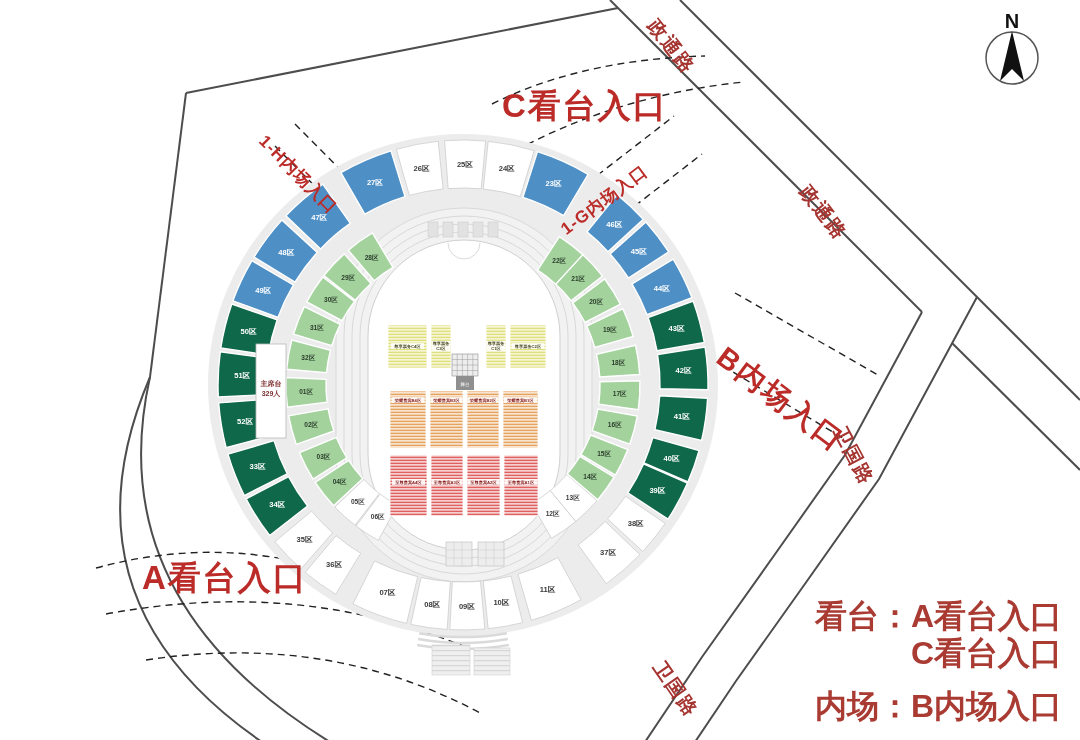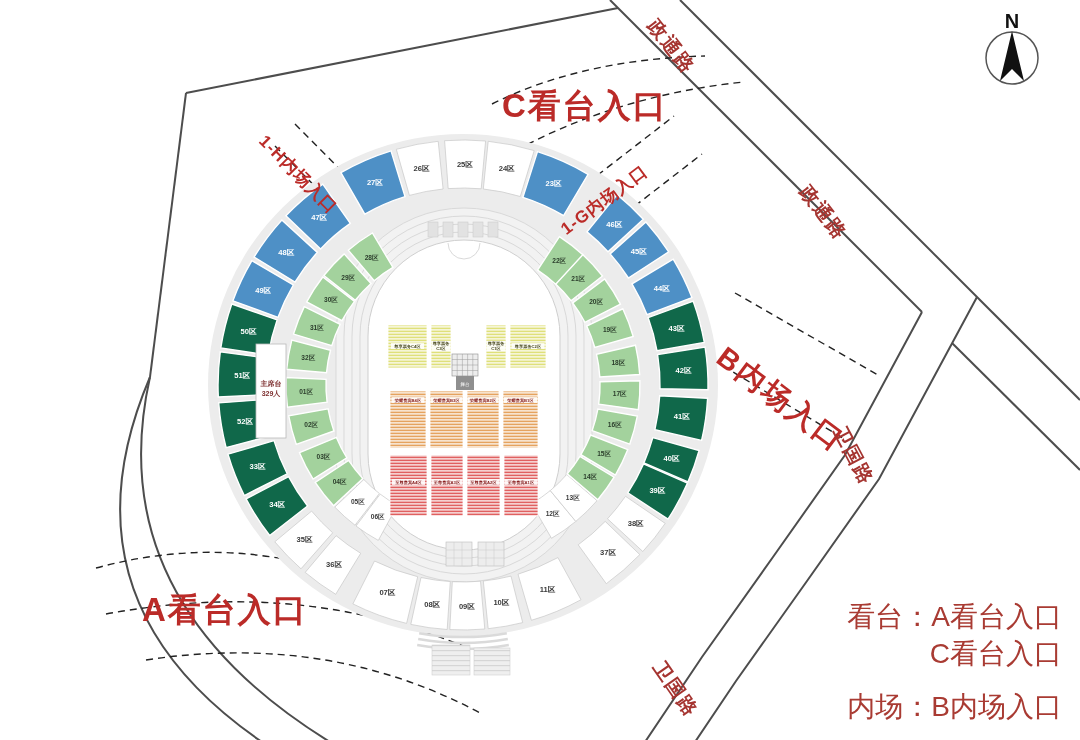--- a/index.html
+++ b/index.html
@@ -10,21 +10,21 @@
   .big-entrance{font-size:33px;color:#bb2b28;letter-spacing:2px;}
   .small-entrance{font-size:17px;color:#bb2b28;letter-spacing:1px;}
   .road-label{font-size:19px;color:#a53430;letter-spacing:2px;}
   #entrance-b{font-size:29px;color:#bb2b28;letter-spacing:3px;transform:rotate(37deg);transform-origin:left top;}
   #entrance-1h{transform:rotate(45deg);transform-origin:left top;}
   #entrance-1g{transform:rotate(-37deg);transform-origin:left top;}
   #road-zt-top{transform:rotate(52deg);transform-origin:left top;}
   #road-zt-right{transform:rotate(52deg);transform-origin:left top;}
   #road-wg-right{transform:rotate(62deg);transform-origin:left top;}
   #road-wg-bottom{transform:rotate(55deg);transform-origin:left top;}
-  #legend{position:absolute;right:18px;top:598px;text-align:right;color:#a93b33;font-weight:normal;font-size:28px;line-height:37px;}
+  #legend{position:absolute;right:18px;top:598px;text-align:right;color:#a93b33;font-weight:bold;font-size:32px;line-height:37px;}
   #legend .gap{margin-top:16px;}
 </style>
 </head>
 <body>
 
 <svg id="map-svg" width="1080" height="740" viewBox="0 0 1080 740">
   <defs>
     <pattern id="p-yellow" width="4" height="3" patternUnits="userSpaceOnUse">
       <rect width="4" height="3" fill="#ffffff"></rect>
         <rect y="0.5" width="4" height="1.8" fill="#dfe07a"></rect>
@@ -288,21 +288,21 @@
   </g>
 
   <g>
     <circle cx="1012" cy="58" r="26" fill="none" stroke="#555555" stroke-width="1.5"></circle>
     <path d="M 1012,31 L 1000,81 L 1012,69 L 1024,81 Z" fill="#111111"></path>
     <text id="compass-n" x="1012" y="28" text-anchor="middle" font-size="20" font-weight="bold" fill="#111111">N</text>
   </g>
 </svg>
 
 <div class="overlay big-entrance" id="entrance-c" style="left:502px;top:84px;">C看台入口</div>
-<div class="overlay big-entrance" id="entrance-a" style="left:142px;top:588px;">A看台入口</div>
+<div class="overlay big-entrance" id="entrance-a" style="left:142px;top:556px;">A看台入口</div>
 <div class="overlay" id="entrance-b" style="left:732px;top:338px;">B内场入口</div>
 <div class="overlay small-entrance" id="entrance-1h" style="left:270px;top:130px;">1-H内场入口</div>
 <div class="overlay small-entrance" id="entrance-1g" style="left:556px;top:222px;">1-G内场入口</div>
 
 <div class="overlay road-label" id="road-zt-top" style="left:662px;top:14px;">政通路</div>
 <div class="overlay road-label" id="road-zt-right" style="left:814px;top:180px;">政通路</div>
 <div class="overlay road-label" id="road-wg-right" style="left:850px;top:422px;">卫国路</div>
 <div class="overlay road-label" id="road-wg-bottom" style="left:668px;top:656px;">卫国路</div>
 
 <div id="legend">

